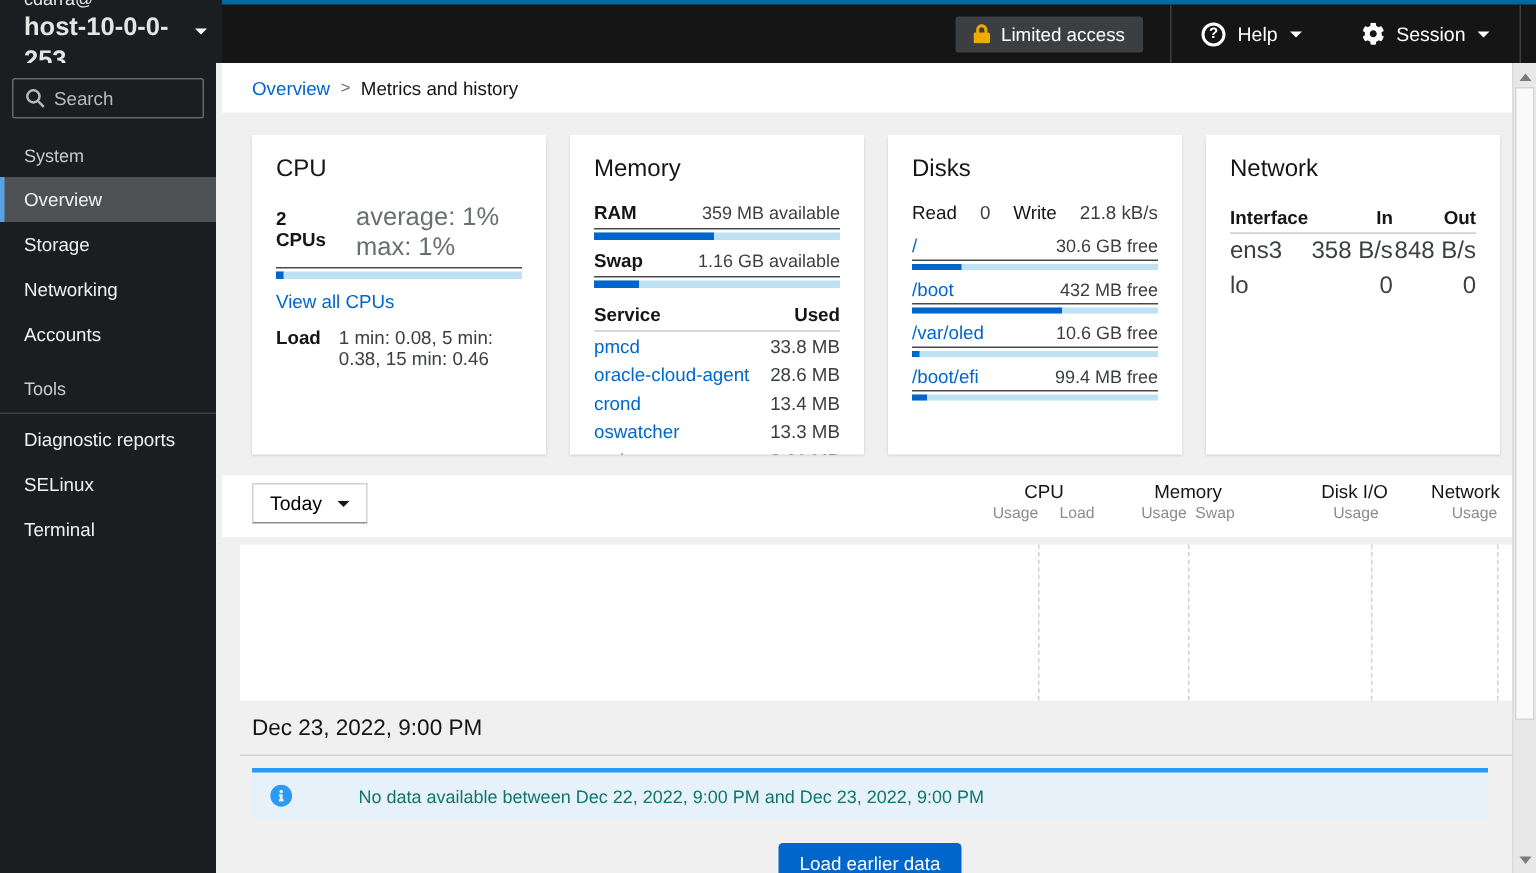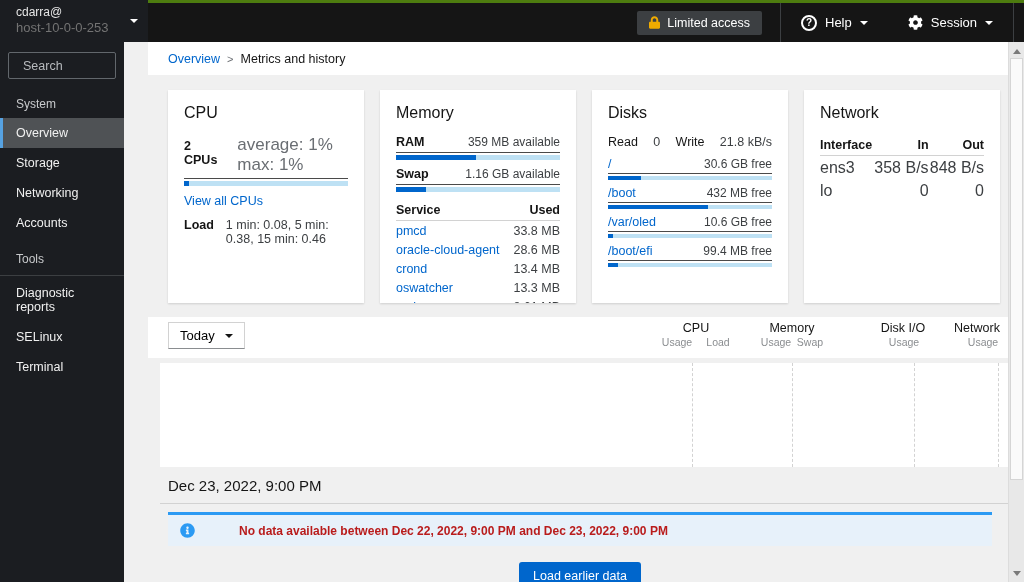--- a/index.html
+++ b/index.html
@@ -4,32 +4,32 @@
 <style>
   * { margin:0; padding:0; box-sizing:border-box; }
   html,body { width:1024px; height:582px; overflow:hidden; }
   body { font-family:"Liberation Sans", sans-serif; font-size:13px; background:#f0f0f0; color:#151515; }
 
   
   .masthead { position:absolute; top:0; left:0; width:1024px; height:42px; display:flex; }
   .brand { width:148px; height:42px; background:#1b1d21; display:flex; align-items:center; padding:0 10px 0 16px; cursor:pointer; }
   .brand-text { flex:1; line-height:1.25; }
   .brand-user { display:block; color:#e6e6e6; font-size:12px; }
-  .brand-host { display:block; color:#737373; font-size:13px; font-weight:normal; }
-  .mast-main { flex:1; background:#151515; border-top:3px solid #4d7c0f; display:flex; align-items:center; justify-content:flex-end; }
+  .brand-host { display:block; color:#e5e5e5; font-size:17px; font-weight:bold; }
+  .mast-main { flex:1; background:#151515; border-top:3px solid #0369a1; display:flex; align-items:center; justify-content:flex-end; }
   .limited-btn { display:flex; align-items:center; gap:7px; background:#3c3f42; color:#fff; border:none; font-family:inherit; font-size:12.5px; padding:5px 12px; border-radius:2px; margin-right:18px; cursor:pointer; }
   .mast-group { height:100%; display:flex; align-items:center; gap:8px; padding:0 20px; color:#fff; font-size:13px; cursor:pointer; }
   .mast-group.bordered { border-left:1px solid #3c3f42; }
   .mast-group:last-child { border-right:1px solid #3c3f42; margin-right:10px; }
   .caret { width:0; height:0; border-left:4px solid transparent; border-right:4px solid transparent; border-top:4px solid #fff; display:inline-block; }
   .caret.dark { border-top-color:#151515; }
   .qicon { width:16px; height:16px; border:2px solid #fff; border-radius:50%; display:inline-flex; align-items:center; justify-content:center; font-size:10px; font-weight:bold; color:#fff; }
 
   
-  .sidebar { position:absolute; top:42px; left:0; width:124px; bottom:0; background:#1b1d21; }
+  .sidebar { position:absolute; top:42px; left:0; width:144px; bottom:0; background:#1b1d21; }
   .search-box { position:relative; margin:10px 8px 4px 8px; height:27px; border:1px solid #62676c; border-radius:2px; display:flex; align-items:center; padding-left:8px; gap:6px; }
   .search-box input { background:transparent; border:none; outline:none; color:#d2d2d2; font-family:inherit; font-size:12.5px; width:96px; }
   .search-box input::placeholder { color:#b8bbbe; }
   .nav-title { color:#c8cacc; font-size:12px; padding:14px 16px 7px 16px; }
   .nav-item { display:block; color:#f0f0f0; font-size:12.5px; padding:8px 10px 8px 16px; text-decoration:none; cursor:pointer; }
   .nav-item.current { background:#4f5255; border-left:3px solid #56a2e2; padding-left:13px; }
   .nav-divider { border-bottom:1px solid #3c3f42; margin:2px 0 2px 0; }
 
   
   .main { position:absolute; top:42px; left:148px; width:860px; bottom:0; background:#f0f0f0; }
@@ -74,21 +74,21 @@
   .mh-title { position:absolute; top:4px; transform:translateX(-50%); font-size:12.5px; color:#151515; white-space:nowrap; }
   .mh-sub { position:absolute; top:19px; transform:translateX(-50%); font-size:10.5px; color:#8a8d90; white-space:nowrap; }
 
   .chart-strip { position:relative; margin:5px 0 0 12px; width:848px; height:104px; background:#fff; }
   .vline { position:absolute; top:0; bottom:0; border-left:1px dashed #d2d2d2; }
 
   .date-heading { margin:10px 0 0 20px; font-size:15px; font-weight:400; color:#151515; }
   .heading-divider { margin:9px 0 0 12px; width:848px; border-bottom:1px solid #d2d2d2; }
 
   .alert { margin:8px 0 0 20px; width:824px; background:#e7f1fa; border-top:3px solid #2b9af3; display:flex; align-items:center; gap:9px; padding:8px 12px; }
-  .alert-text { font-size:12px; font-weight:700; color:#b91c1c;padding-left:35px; }
+  .alert-text { font-size:12px; font-weight:400; color:#0f766e;padding-left:35px; }
   .btn-row { margin:16px 0 0 20px; width:824px; text-align:center; }
   .primary-btn { background:#0066cc; color:#fff; border:none; font-family:inherit; font-size:12.5px; padding:7px 14px; border-radius:3px; cursor:pointer; }
 
   
   .scrollbar { position:absolute; top:42px; right:0; width:16px; bottom:0; background:#e8e8e8; border-left:1px solid #dcdcdc; }
   .sb-arrow { position:absolute; left:0; width:100%; height:14px; display:flex; align-items:center; justify-content:center; }
   .sb-arrow.up { top:2px; } .sb-arrow.down { bottom:2px; }
   .tri-up { width:0; height:0; border-left:4px solid transparent; border-right:4px solid transparent; border-bottom:5px solid #7a7a7a; }
   .tri-down { width:0; height:0; border-left:4px solid transparent; border-right:4px solid transparent; border-top:5px solid #7a7a7a; }
   .sb-thumb { position:absolute; left:1px; right:1px; top:16px; height:422px; background:#fafafa; border:1px solid #d5d5d5; }

